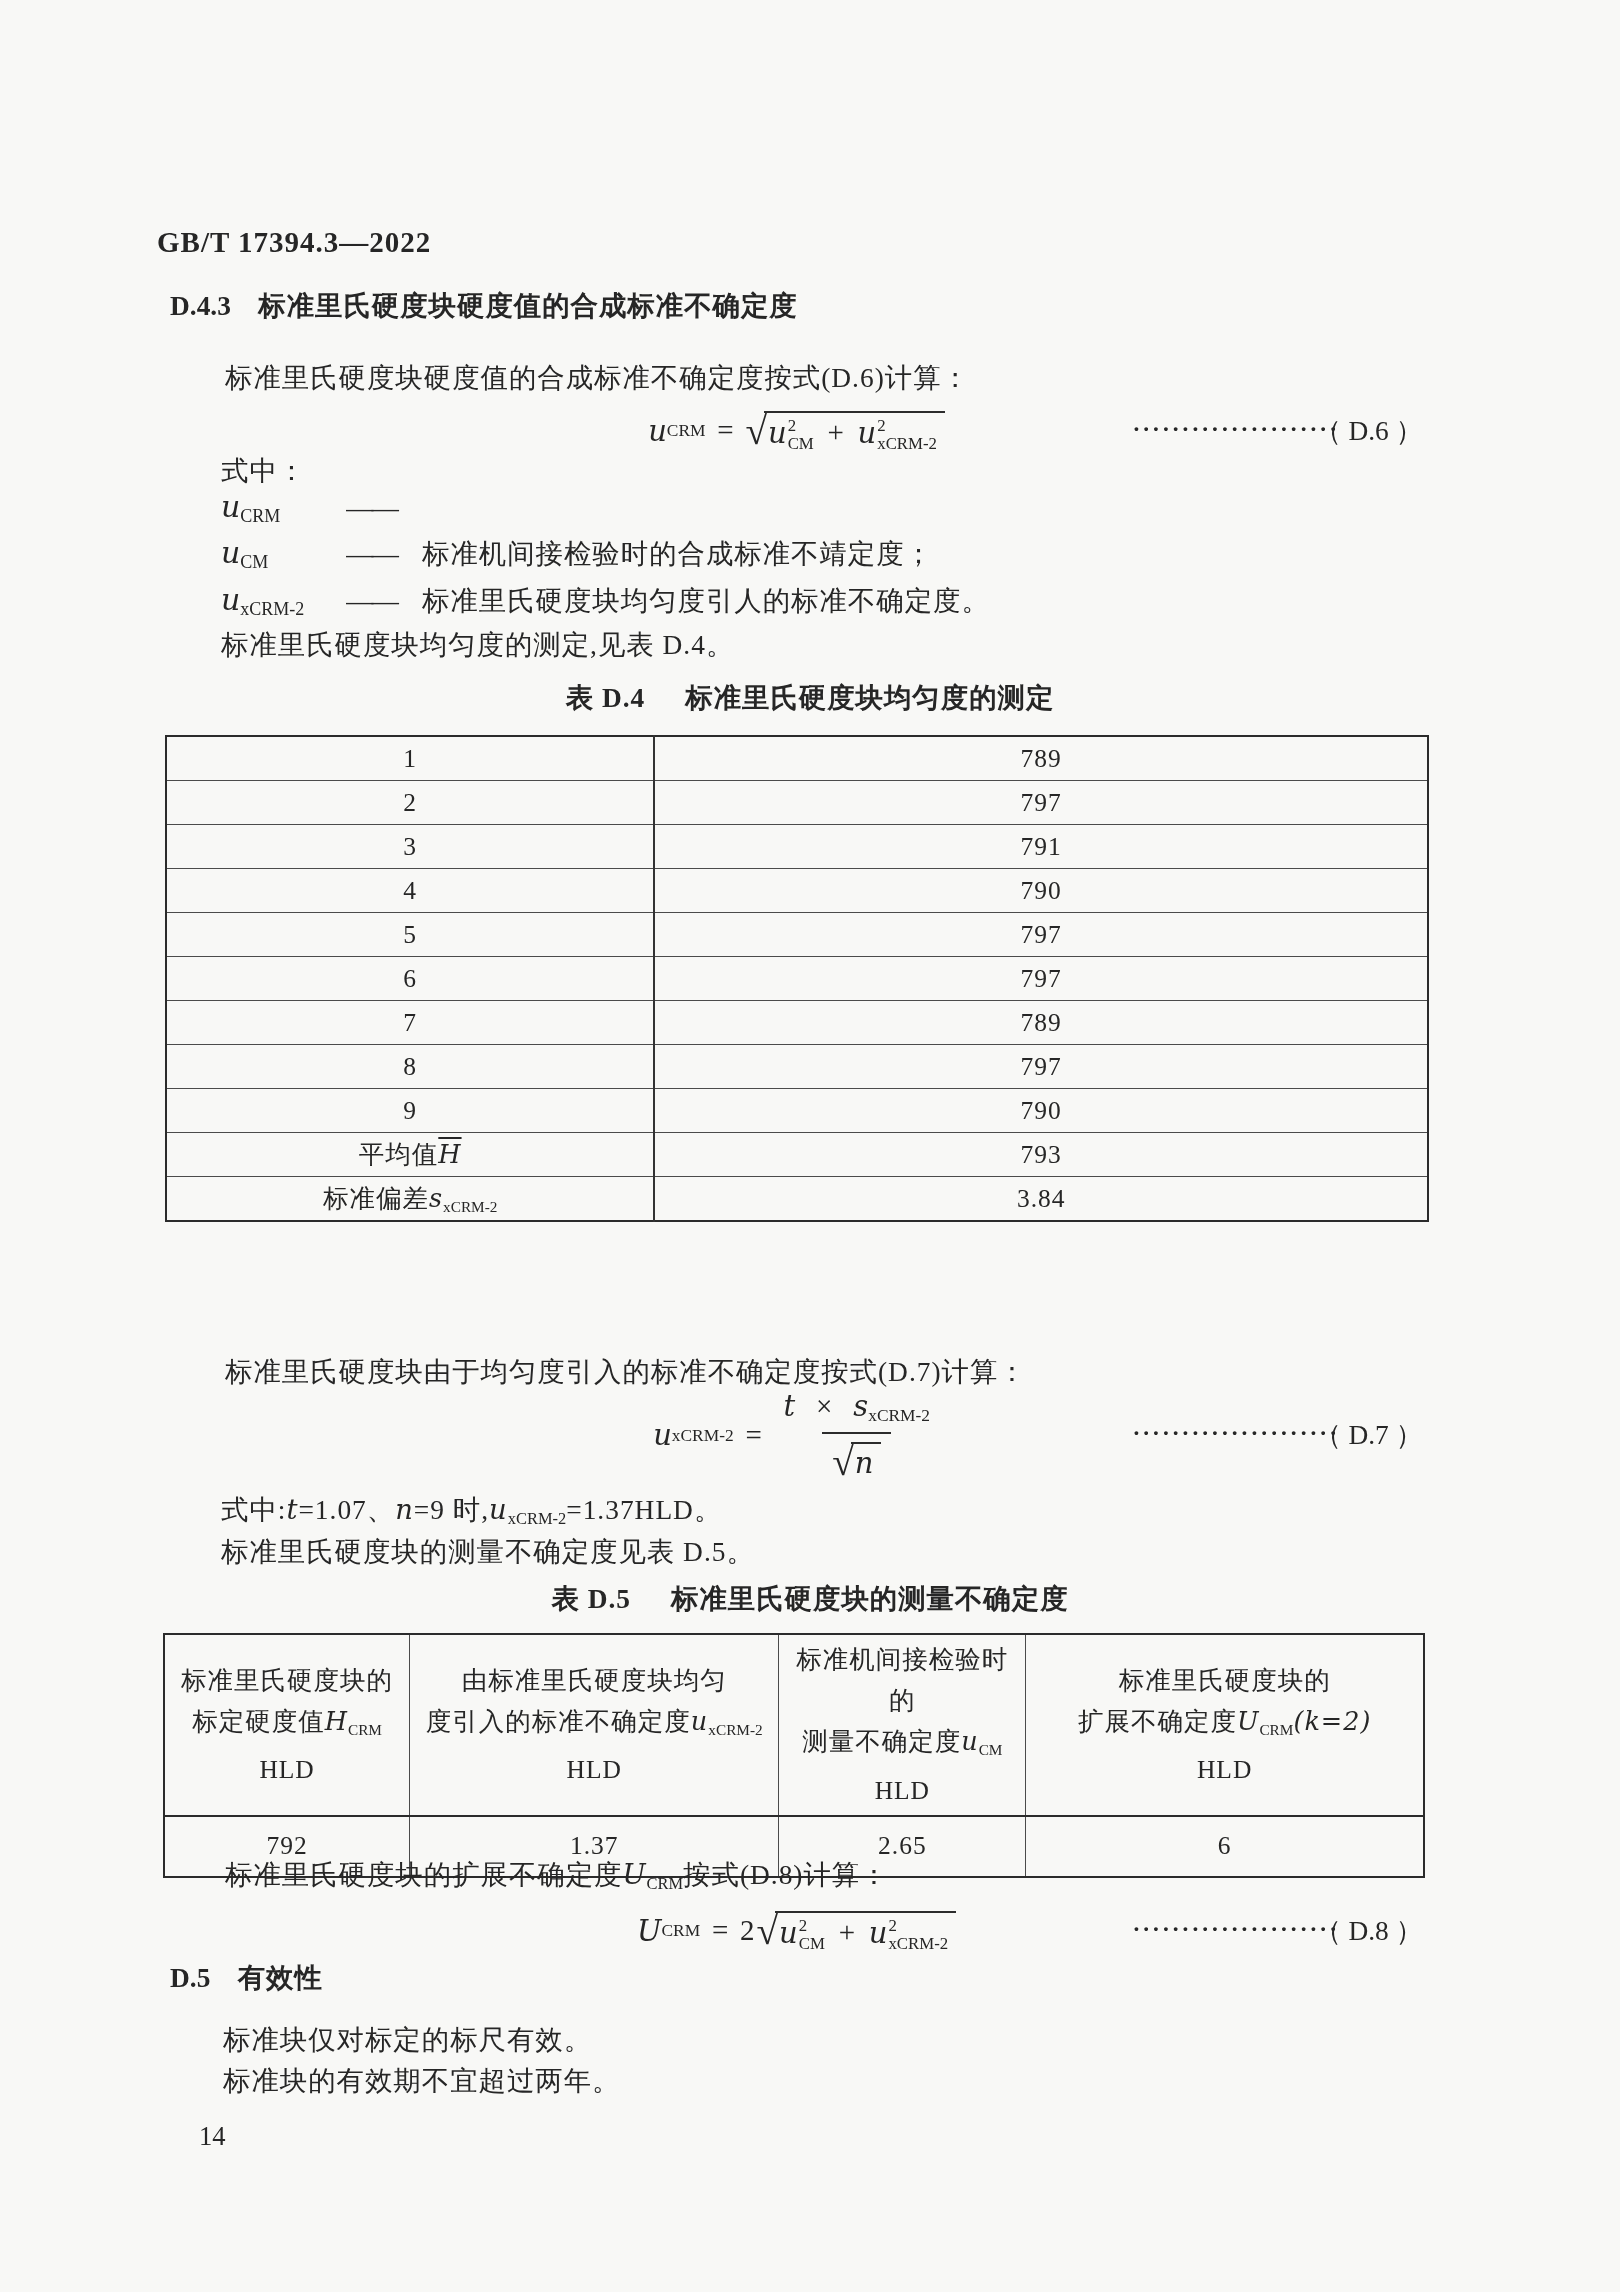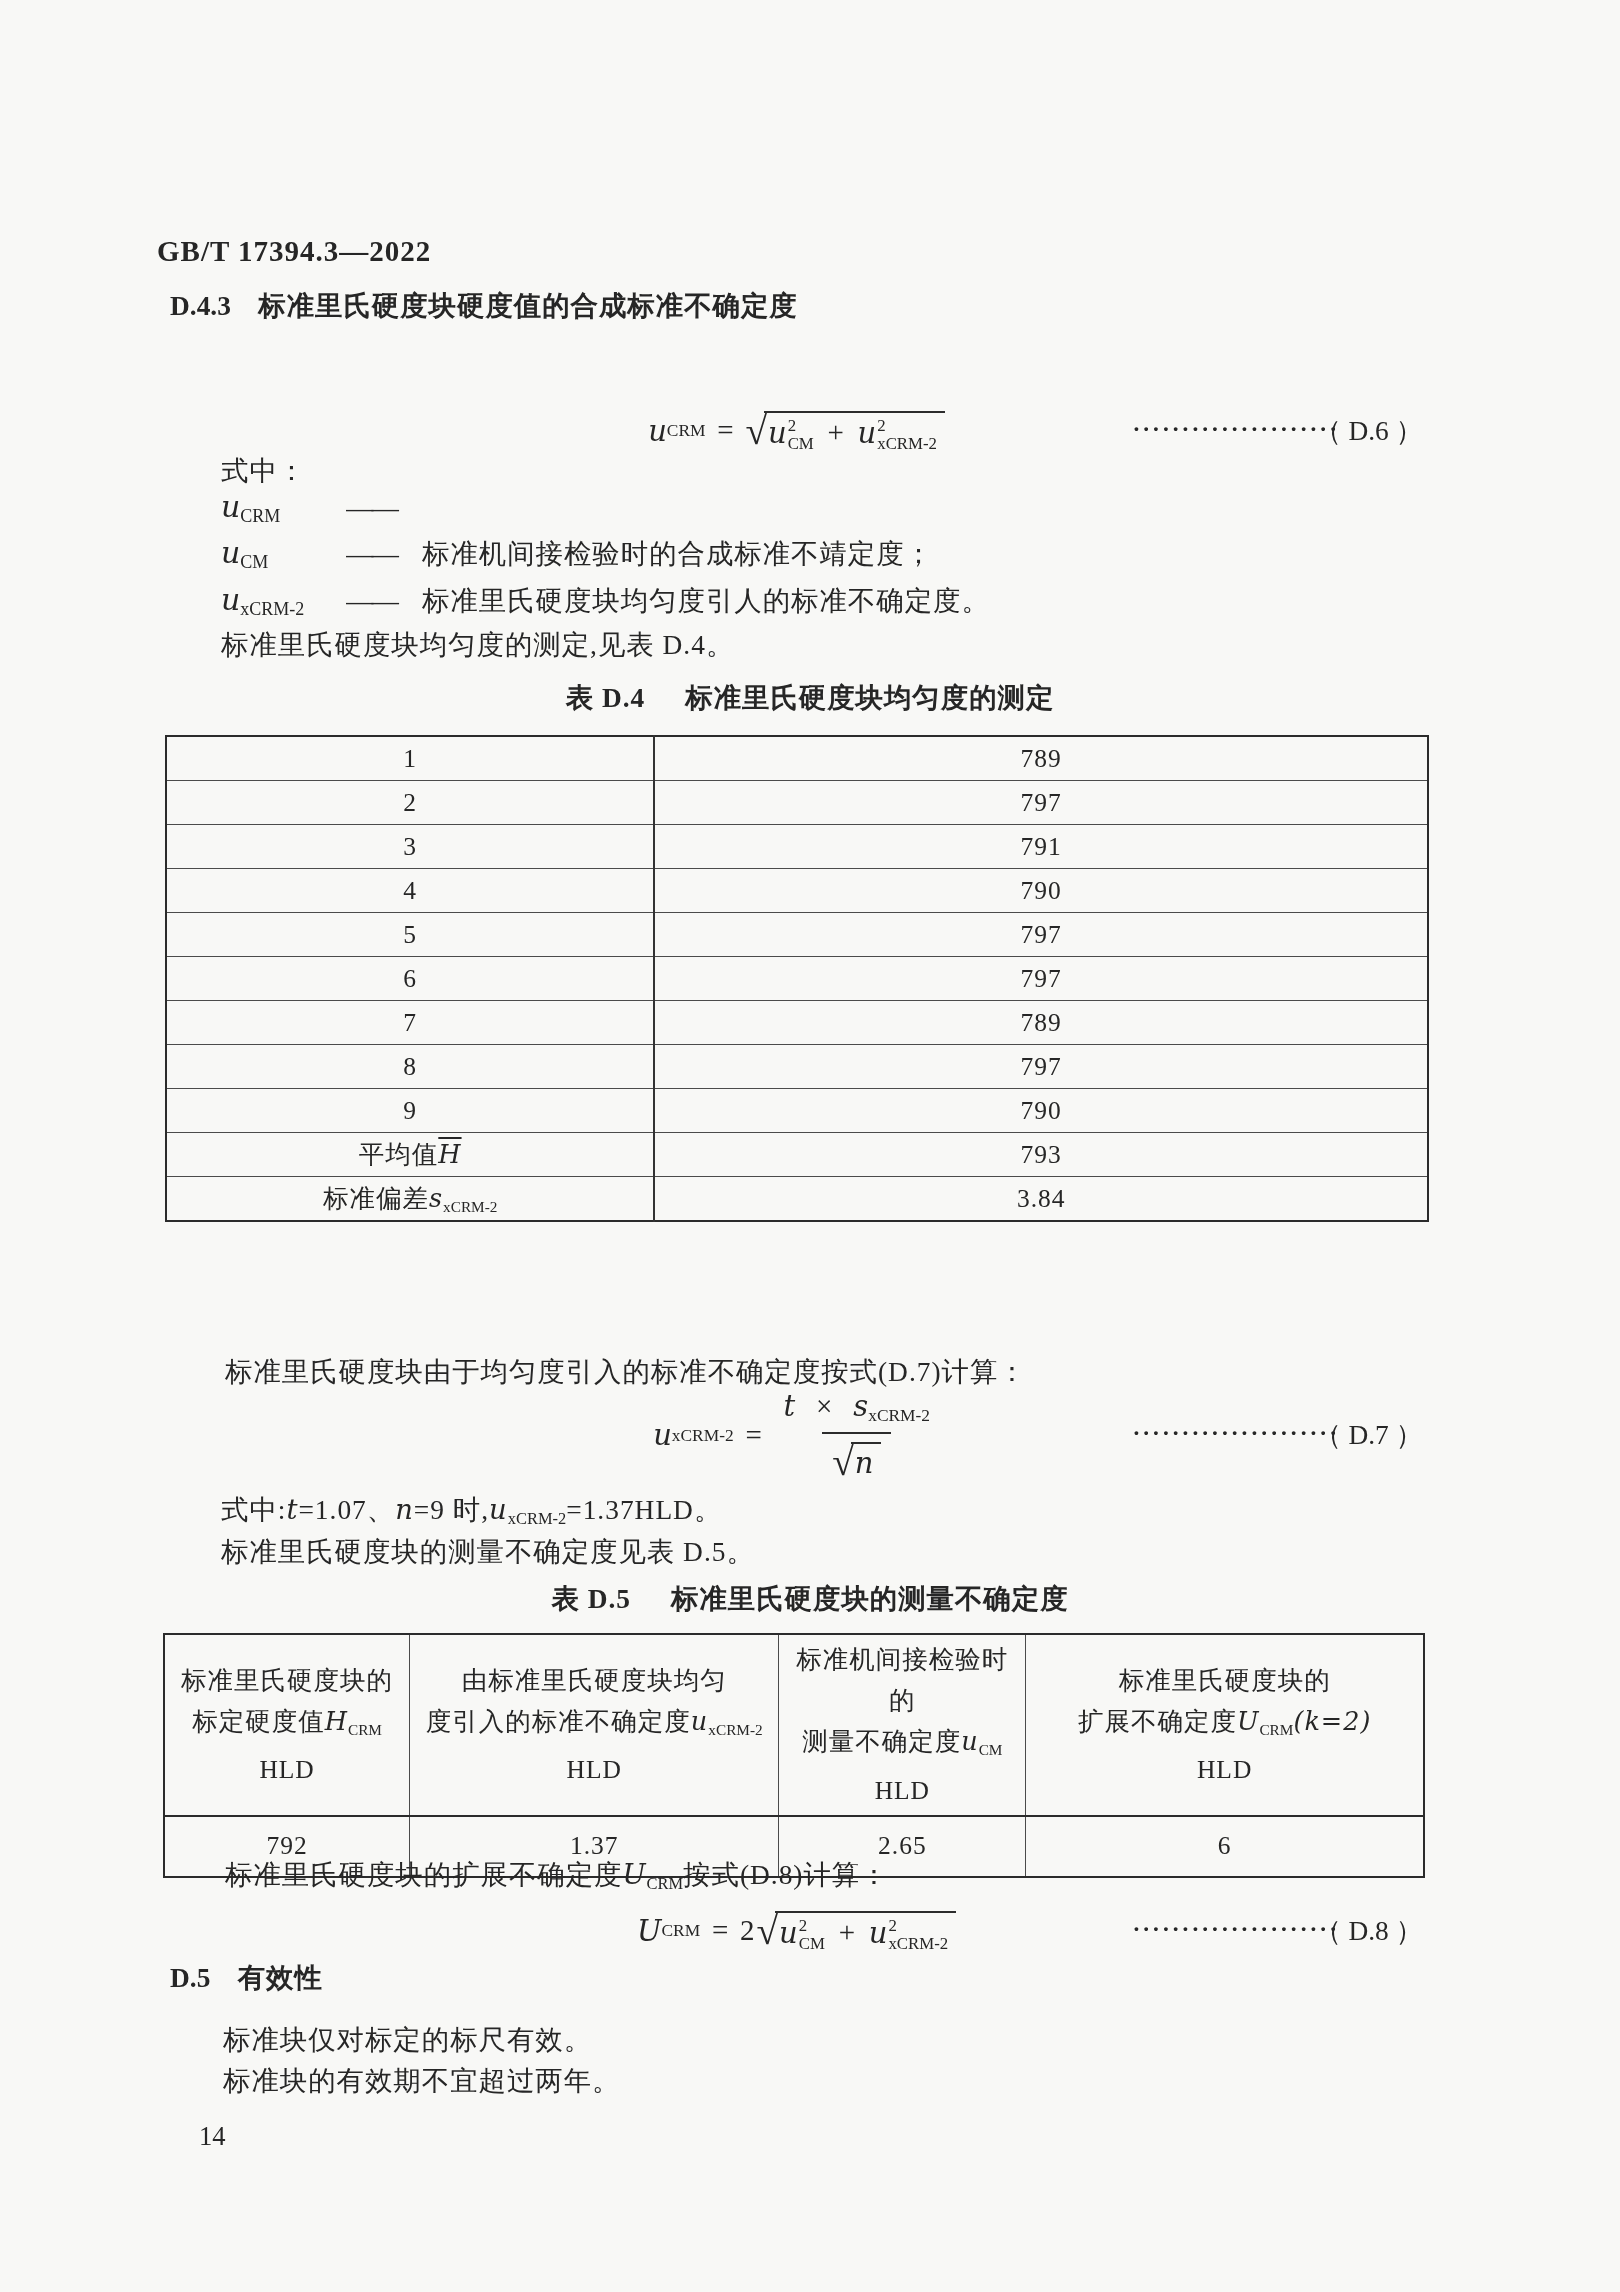--- a/index.html
+++ b/index.html
@@ -7,21 +7,21 @@
     position:relative; width:1620px; height:2293px;
     background:#f8f8f6; overflow:hidden;
     font-family:"Liberation Serif","DejaVu Serif",serif;
     color:#262626;
   }
   .abs { position:absolute; }
   .it { font-style:italic; font-family:"DejaVu Serif",serif; }
   .body-text { font-size:27.4px; line-height:39px; letter-spacing:1px; }
 
   
-  .gbt { top:235px; left:157px; font-size:29px; font-weight:bold; letter-spacing:1px; }
+  .gbt { top:226px; left:157px; font-size:29px; font-weight:bold; letter-spacing:1px; }
 
   
   .sec-head { font-size:27.4px; font-weight:bold; letter-spacing:1px; }
   .sec-head .no { margin-right:27.4px; letter-spacing:0; }
 
   
   .defrow { left:221px; display:flex; align-items:baseline; font-size:27.4px; }
   .defrow .term { width:125px; font-size:30px; }
   .defrow .dash { width:76px; letter-spacing:-2px; white-space:nowrap; overflow:hidden; }
   .defrow .desc { letter-spacing:1px; }
@@ -71,20 +71,21 @@
 <body>
 
 <div class="page">
 
   <div class="abs gbt">GB/T 17394.3—2022</div>
 
   <div class="abs sec-head" style="top:288px; left:170px;">
     <span class="no">D.4.3</span><span>标准里氏硬度块硬度值的合成标准不确定度</span>
   </div>
 
+  <div class="abs body-text" style="top:359px; left:225px;">标准里氏硬度块硬度值的合成标准不确定度按式(D.6)计算：</div>
 
   <div class="abs eqrow eqrow6">
     <span class="eqwrap">
       <span class="it">u</span>
         <sub>CRM</sub>
       <span class="eqsign">=</span>
       <span class="sqrt">
         <span class="rad">√</span>
         <span class="radicand">
           <span class="it">u</span>

